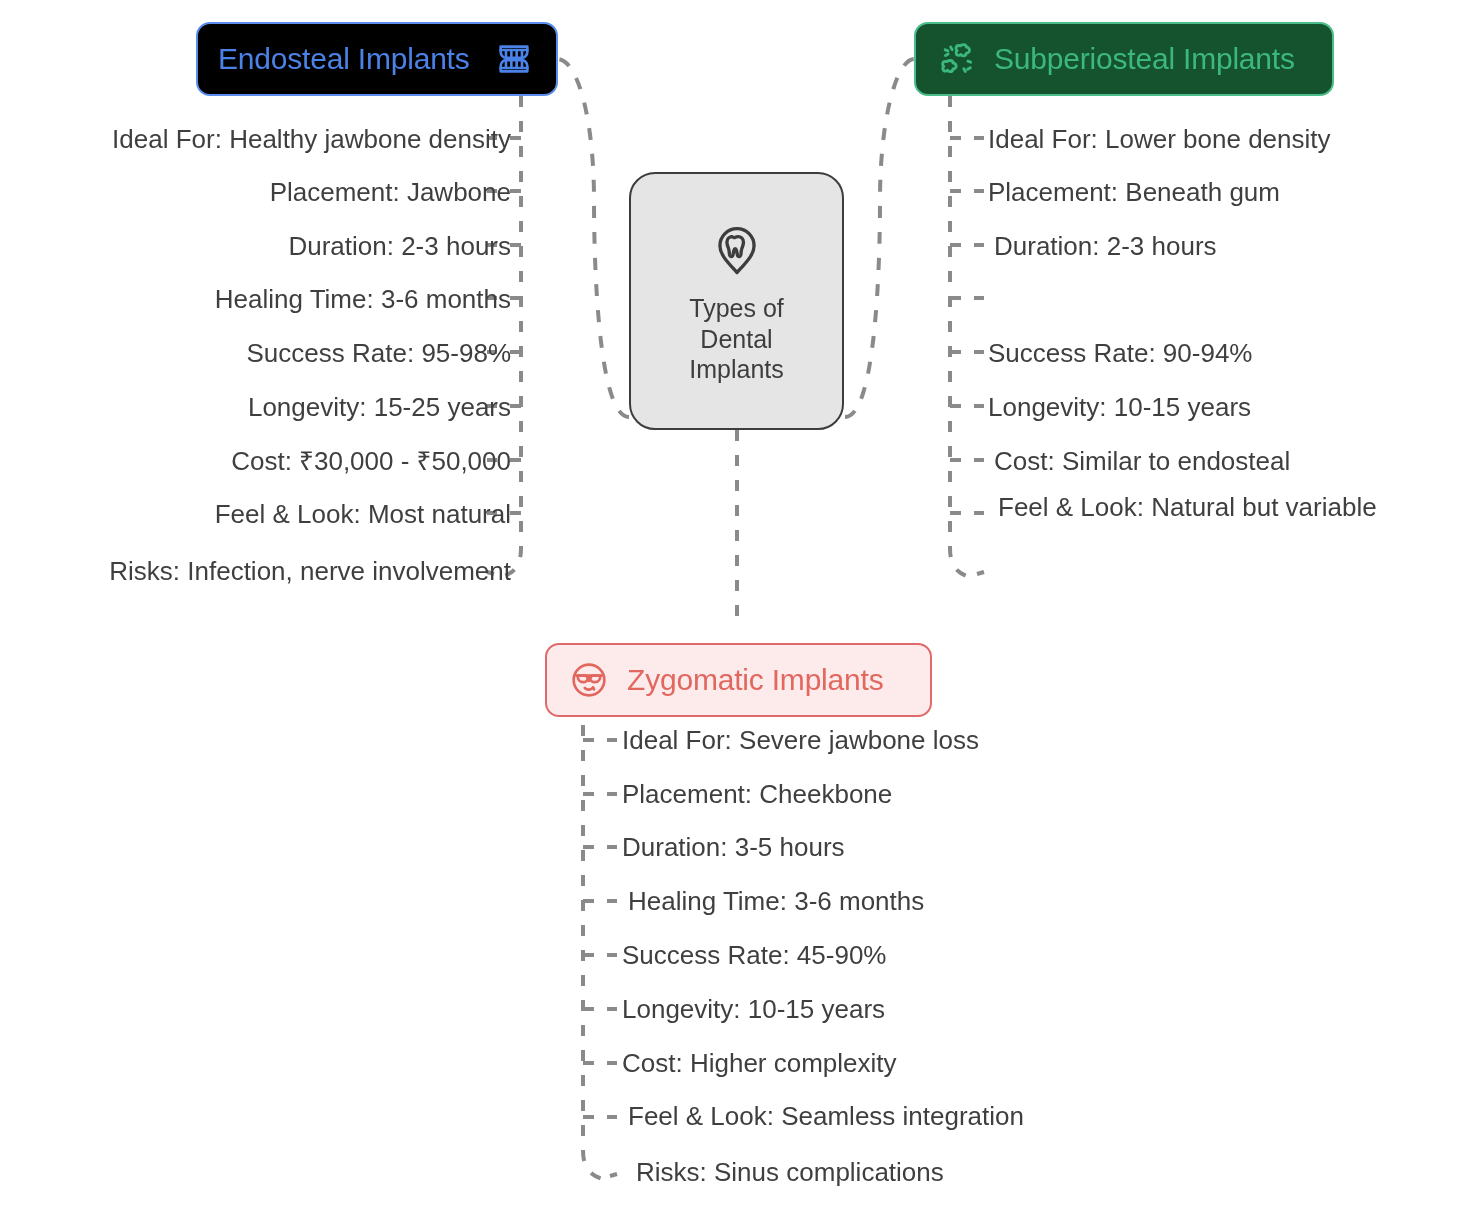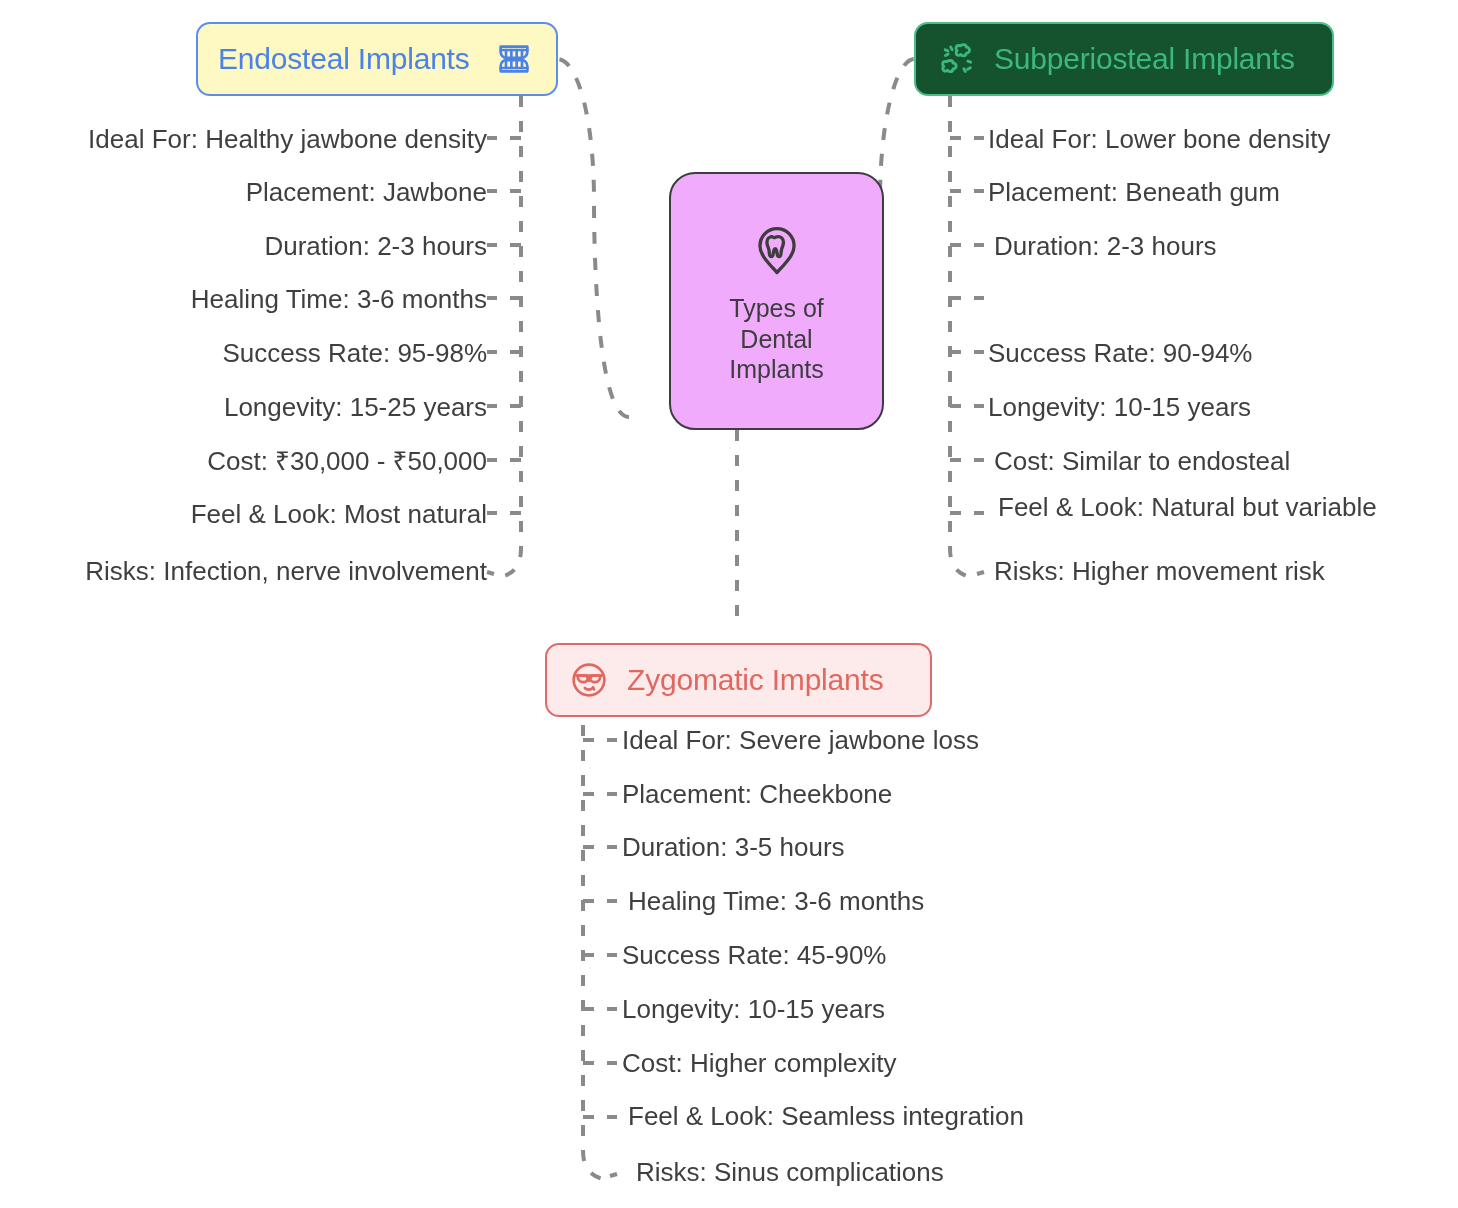--- a/index.html
+++ b/index.html
@@ -52,21 +52,21 @@
     justify-content: center;
     width: 44px;
     height: 44px;
     flex: 0 0 44px;
   }
 
   #node-endosteal {
     left: 196px;
     top: 22px;
     border-color: #5b8def;
-    background: #fef9c3;
+    background: #000000;
     width: 362px;
     justify-content: space-between;
   }
   #node-endosteal .node-label { color: #4a82e8; }
 
   #node-subperiosteal {
     left: 914px;
     top: 22px;
     border-color: #4bbd8b;
     background: #14532d;
@@ -87,27 +87,26 @@
   
   #node-central {
     position: absolute;
     left: 629px;
     top: 172px;
     width: 215px;
     height: 258px;
     box-sizing: border-box;
     border: 2.5px solid #3d3d3d;
     border-radius: 26px;
-    background: #f0abfc;
+    background: #e5e5e5;
     display: flex;
     flex-direction: column;
     align-items: center;
     justify-content: center;
     gap: 10px;
-    margin-left: 40px;
   }
   #node-central .central-title {
     font-size: 25px;
     line-height: 1.22;
     color: #3d3d3d;
     text-align: center;
     white-space: pre-line;
   }
 
   
@@ -124,21 +123,21 @@
   #leaves-left .leaf {
     right: 0;
     text-align: right;
   }
   #leaves-right .leaf,
   #leaves-bottom .leaf {
     left: 0;
     text-align: right;
   }
 
-  #leaves-left  { left: 0px;   top: 0px; width: 487px; height: 1208px; }
+  #leaves-left  { left: 0px;   top: 0px; width: 487px; height: 1208px; padding-left: 24px; }
   #leaves-right { left: 988px; top: 0px; width: 470px; height: 1208px; }
   #leaves-bottom{ left: 622px; top: 0px; width: 560px; height: 1208px; }
 </style>
 </head>
 <body>
 
 <div id="canvas">
 
   <svg id="wires" viewBox="0 0 1458 1208" width="1458" height="1208">
     <g fill="none" stroke="#8a8a8a" stroke-width="4" stroke-linecap="butt">
@@ -254,21 +253,20 @@
   </div>
 
   <div class="leaf-col" id="leaves-right">
     <span class="leaf" style="top:126px">Ideal For: Lower bone density</span>
     <span class="leaf" style="top:179px">Placement: Beneath gum</span>
     <span class="leaf" style="top:233px;left:6px">Duration: 2-3 hours</span>
     <span class="leaf" style="top:340px">Success Rate: 90-94%</span>
     <span class="leaf" style="top:394px">Longevity: 10-15 years</span>
     <span class="leaf" style="top:448px;left:6px">Cost: Similar to endosteal</span>
     <span class="leaf" style="top:494px;left:10px">Feel &amp; Look: Natural but variable</span>
-    <span class="leaf" style="top:558px;left:6px">Risks: Higher movement risk</span>
   </div>
 
   <div class="leaf-col" id="leaves-bottom">
     <span class="leaf" style="top:727px">Ideal For: Severe jawbone loss</span>
     <span class="leaf" style="top:781px">Placement: Cheekbone</span>
     <span class="leaf" style="top:834px">Duration: 3-5 hours</span>
     <span class="leaf" style="top:888px;left:6px">Healing Time: 3-6 months</span>
     <span class="leaf" style="top:942px">Success Rate: 45-90%</span>
     <span class="leaf" style="top:996px">Longevity: 10-15 years</span>
     <span class="leaf" style="top:1050px">Cost: Higher complexity</span>

